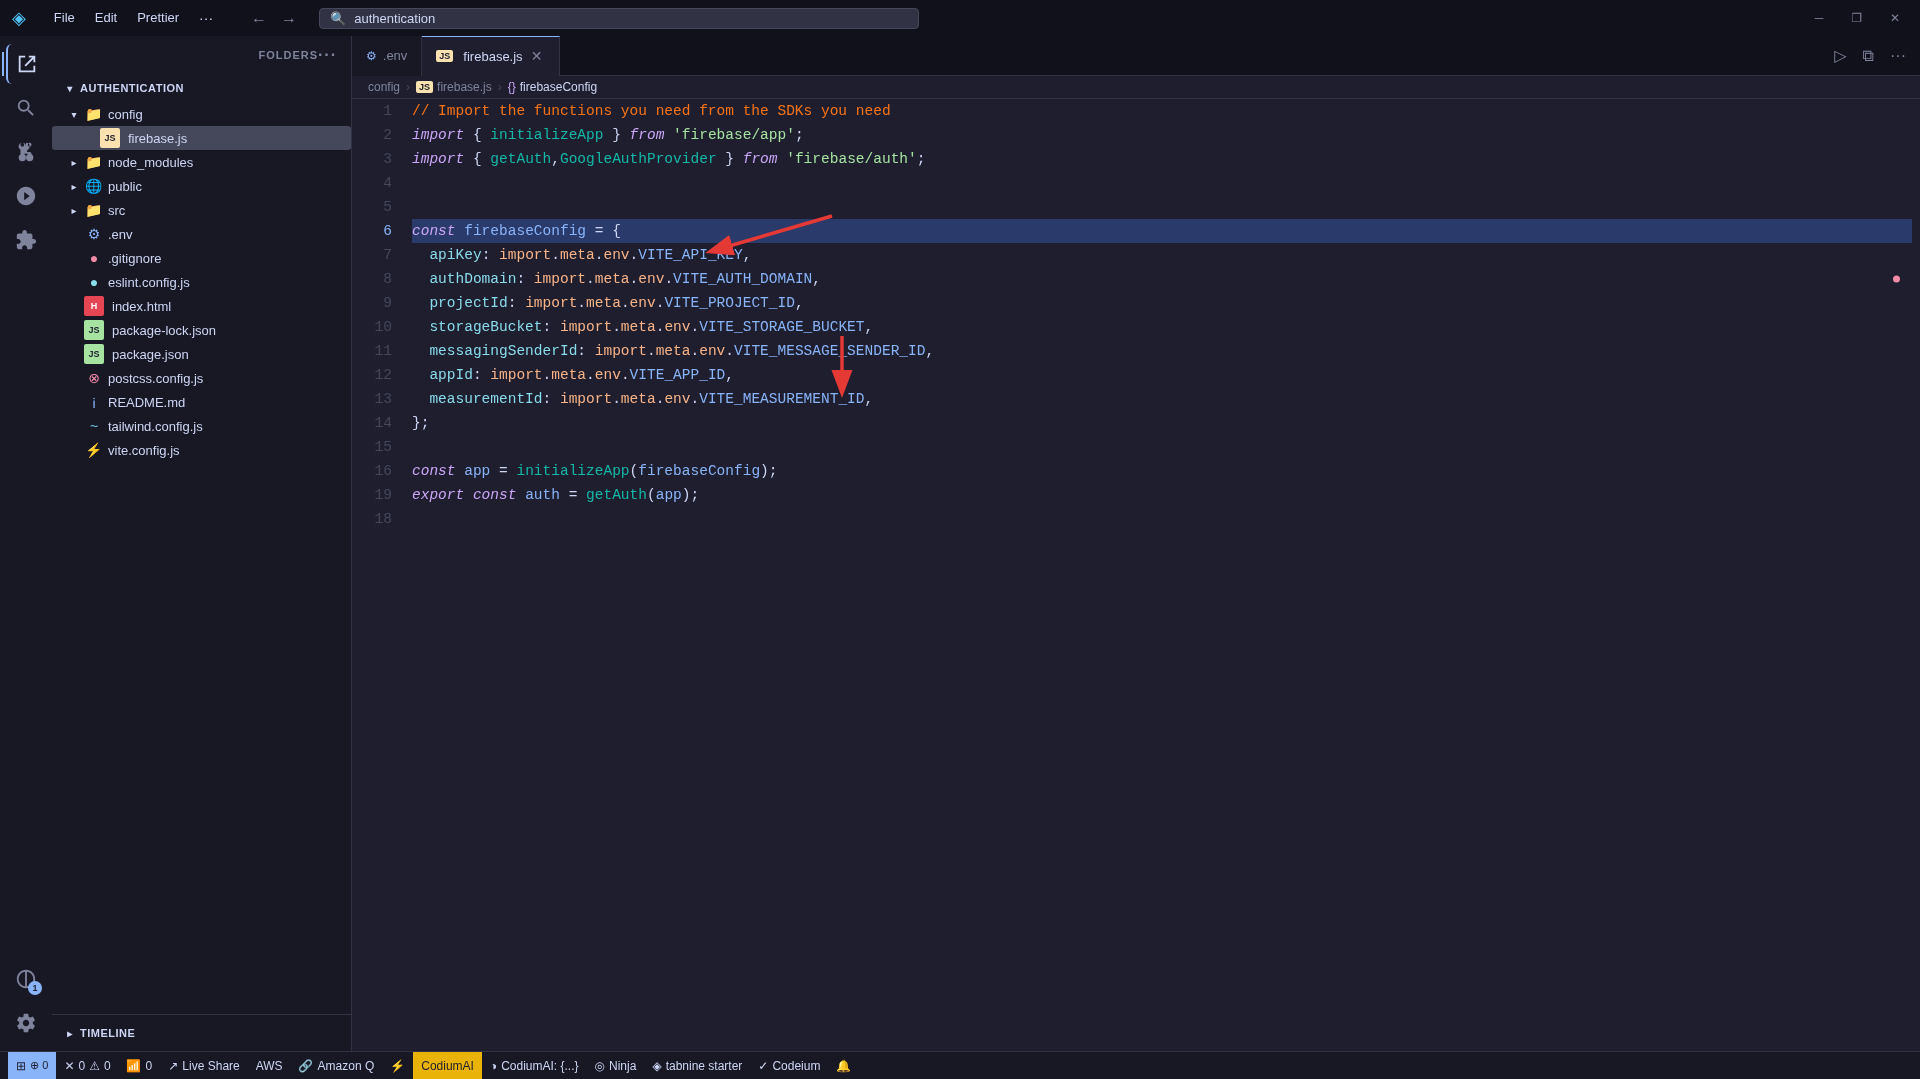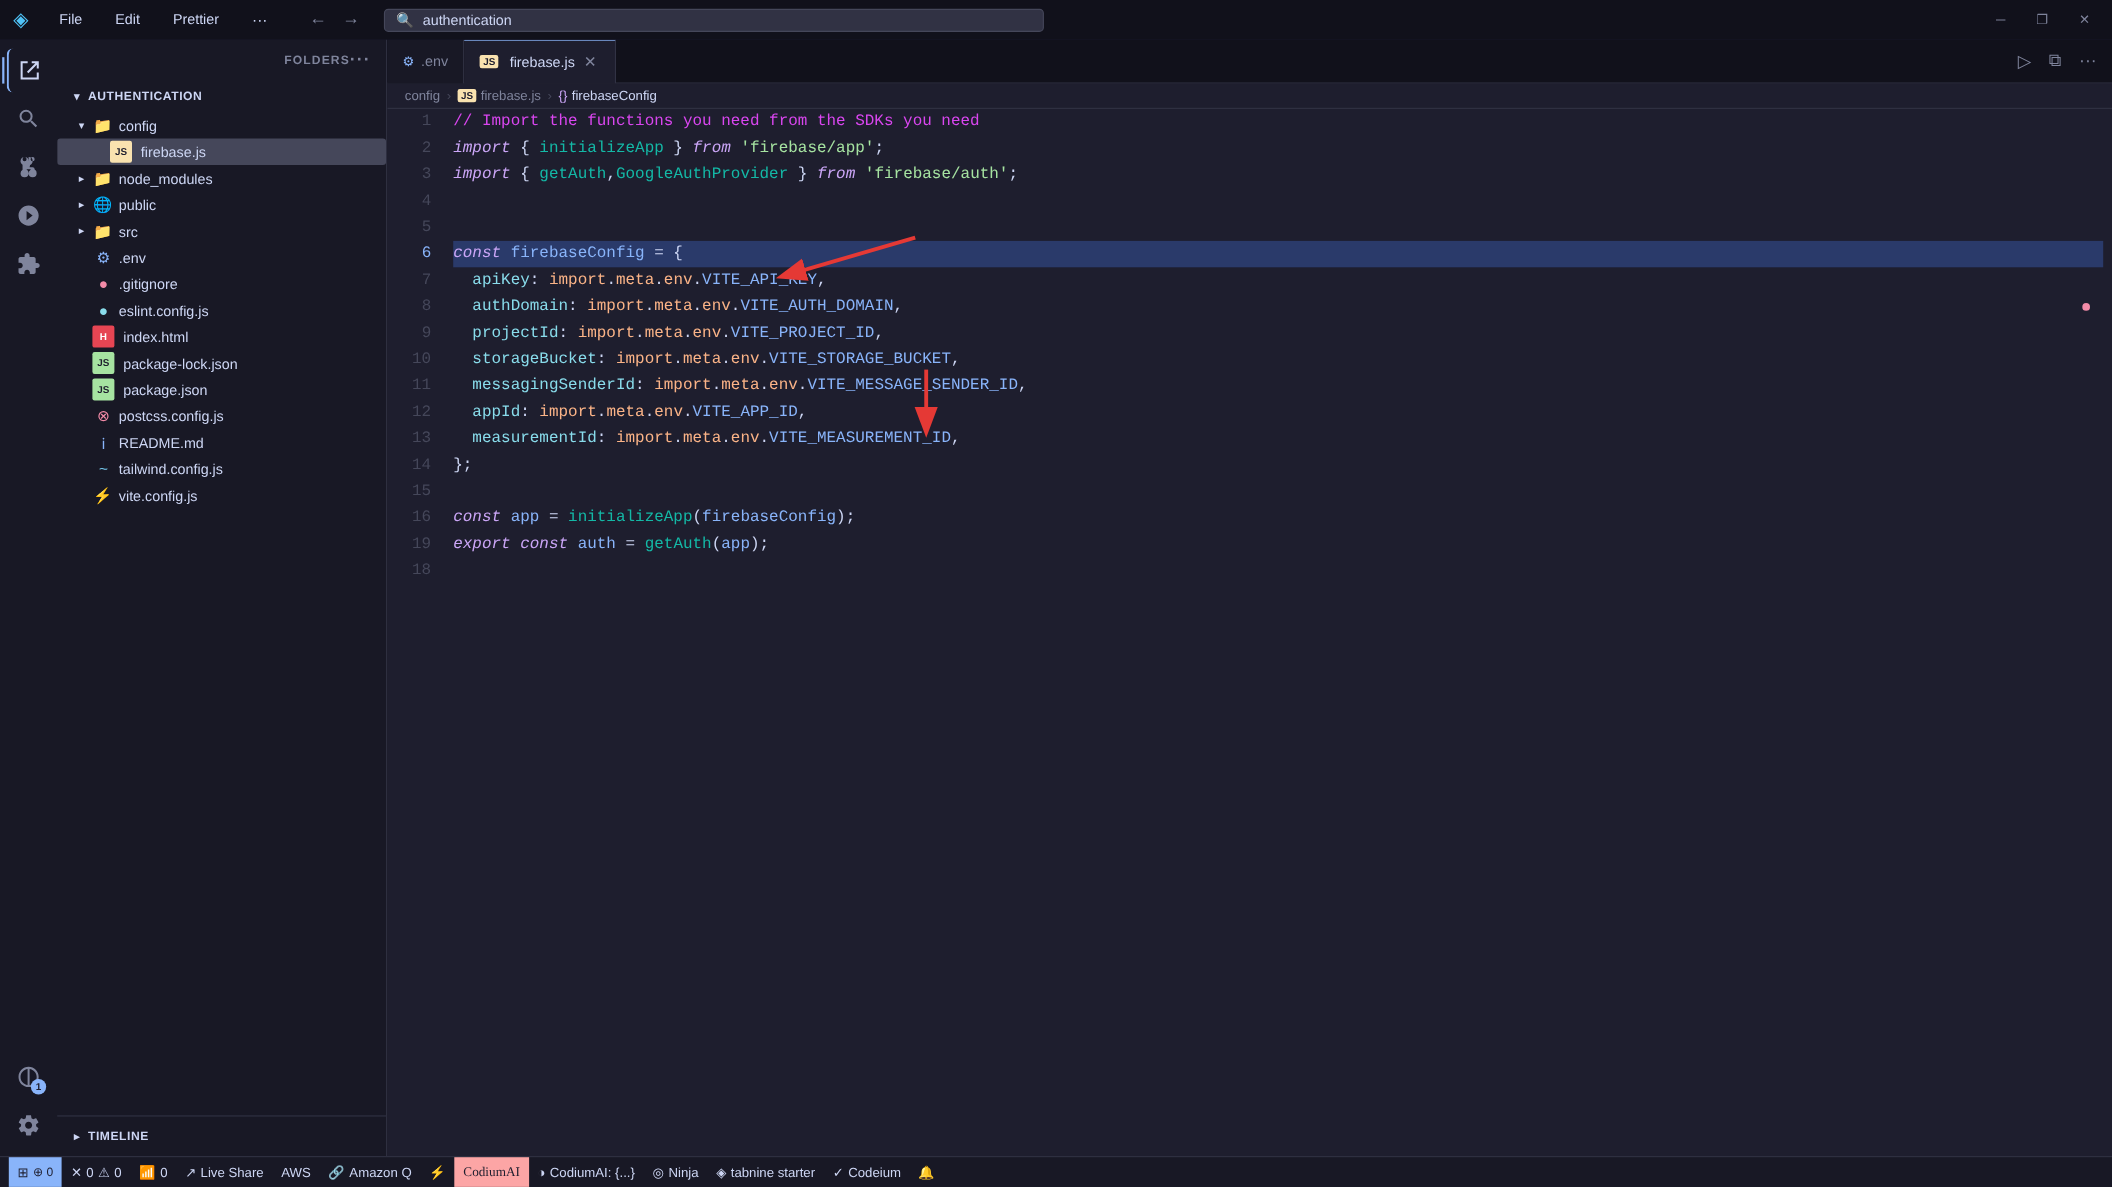--- a/index.html
+++ b/index.html
@@ -24,21 +24,21 @@
       gap: 16px;
       flex-shrink: 0;
     }
     #titlebar .vscode-logo {
       color: #4fc3f7;
       font-size: 18px;
       margin-right: 4px;
     }
     #titlebar .menu-items {
       display: flex;
-      gap: 14px;
+      gap: 4px;
     }
     #titlebar .menu-item {
       color: #cdd6f4;
       font-size: 13px;
       padding: 2px 8px;
       cursor: pointer;
       border-radius: 4px;
     }
     #titlebar .more-menu {
       color: #cdd6f4;
@@ -337,21 +337,21 @@
       height: 24px;
       display: flex;
       align-items: center;
       white-space: pre;
     }
     .code-line.active-line {
       background: #2a2a4a;
     }
 
     
-    .c-comment { color: #d946ef; }
+    .c-comment { color: #f97316; }
     .c-keyword { color: #cba6f7; font-style: italic; }
     .c-string { color: #a6e3a1; }
     .c-variable { color: #89b4fa; }
     .c-property { color: #89dceb; }
     .c-function { color: #14b8a6; }
     .c-plain { color: #cdd6f4; }
     .c-orange { color: #fab387; }
     .c-from { color: #cba6f7; font-style: italic; }
 
     
@@ -371,21 +371,21 @@
       align-items: center;
       gap: 4px;
       padding: 0 8px;
       height: 100%;
       cursor: pointer;
       color: #cdd6f4;
       font-size: 12px;
       white-space: nowrap;
     }
     .status-item.blue { background: #89b4fa; color: #1e1e2e; }
-    .status-item.yellow { background: #fca5a5; color: #1e1e2e; font-family: Liberation Serif, serif; }
+    .status-item.yellow { background: #eab308; color: #1e1e2e; }
 
     #editor-wrapper {
       flex: 1;
       display: flex;
       flex-direction: column;
       position: relative;
       overflow: hidden;
     }
   </style>
 </head>

